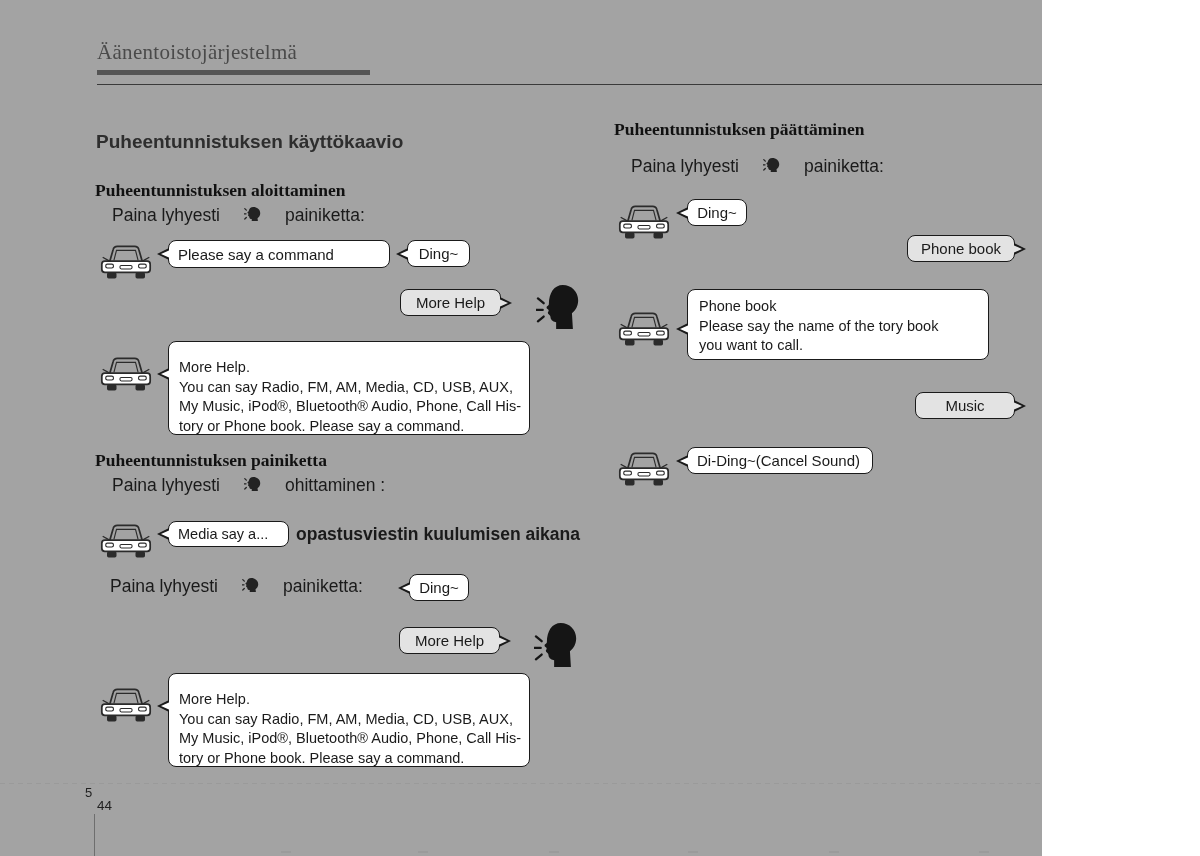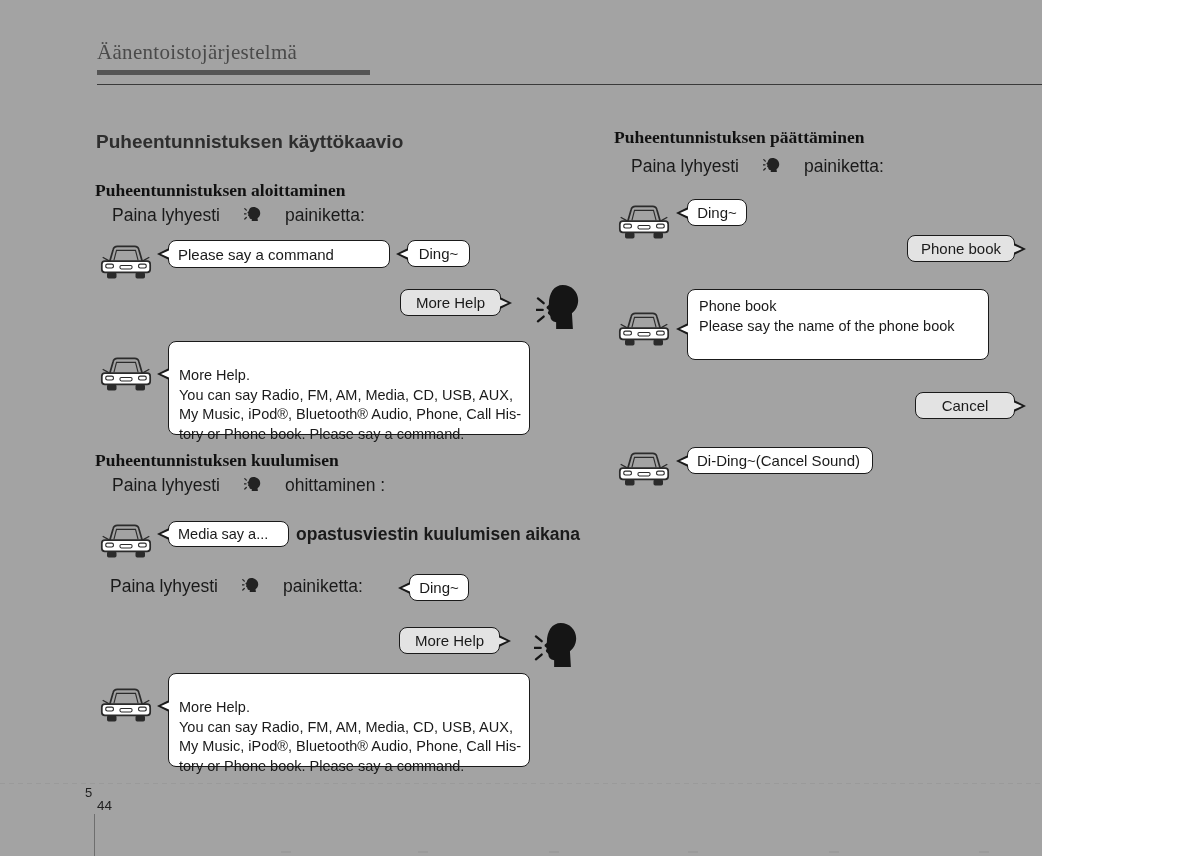--- a/index.html
+++ b/index.html
@@ -20,21 +20,21 @@
   .press{position:absolute;display:flex;align-items:center;gap:24px;font-size:17.5px;
          white-space:nowrap;color:#1a1a1a;}
   .note{position:absolute;font-size:17.5px;white-space:nowrap;line-height:26px;font-weight:bold;}
 
   
   .bubble{position:absolute;box-sizing:border-box;background:#fff;border:1.5px solid #1a1a1a;
           border-radius:8px;display:flex;align-items:center;padding:8px 9px;font-size:15px;
           white-space:nowrap;}
   .bubble.center{justify-content:center;}
   .bubble.gray{background:#e3e3e3;--fill:#e3e3e3;}
-  .bubble.big{display:block;padding:24px 10px;font-size:14.5px;line-height:19.5px;}
+  .bubble.big{display:block;padding:16px 10px;font-size:14.5px;line-height:19.5px;}
   .bubble.big div{white-space:nowrap;}
 
   .tail-l::before{content:"";position:absolute;left:-12px;top:var(--ty,50%);
       transform:translateY(-50%);border-style:solid;border-width:6px 12px 6px 0;
       border-color:transparent #1a1a1a transparent transparent;}
   .tail-l::after{content:"";position:absolute;left:-8px;top:var(--ty,50%);
       transform:translateY(-50%);border-style:solid;border-width:4px 9px 4px 0;
       border-color:transparent #ffffff transparent transparent;}
   .tail-r::before{content:"";position:absolute;right:-12px;top:var(--ty,50%);
       transform:translateY(-50%);border-style:solid;border-width:6px 0 6px 12px;
@@ -132,21 +132,21 @@
         <use href="#car-art"></use>
       </svg>
   </div>
   <div class="bubble big tail-l" style="left:168px;top:341px;width:362px;height:94px;--ty:32px">
     <div>More Help.</div>
     <div>You can say Radio, FM, AM, Media, CD, USB, AUX,</div>
     <div>My Music, iPod®, Bluetooth® Audio, Phone, Call His-</div>
     <div>tory or Phone book. Please say a command.</div>
   </div>
 
-  <div class="sec-h" style="left:95px;top:450px">Puheentunnistuksen kuulumisen</div>
+  <div class="sec-h" style="left:95px;top:450px">Puheentunnistuksen painiketta</div>
 
   <div class="press" style="left:112px;top:475px">
     <span>Paina lyhyesti</span>
     <span class="vicon"><svg width="17" height="16" viewBox="0 0 22 20">
           <use href="#vbtn-art"></use>
         </svg></span>
     <span>ohittaminen :</span>
   </div>
 
   <div class="car" style="left:98px;top:522px">
@@ -178,21 +178,21 @@
         <use href="#car-art"></use>
       </svg>
   </div>
   <div class="bubble big tail-l" style="left:168px;top:673px;width:362px;height:94px;--ty:32px">
     <div>More Help.</div>
     <div>You can say Radio, FM, AM, Media, CD, USB, AUX,</div>
     <div>My Music, iPod®, Bluetooth® Audio, Phone, Call His-</div>
     <div>tory or Phone book. Please say a command.</div>
   </div>
 
-  <div class="sec-h" style="left:614px;top:127px">Puheentunnistuksen päättäminen</div>
+  <div class="sec-h" style="left:614px;top:119px">Puheentunnistuksen päättäminen</div>
 
   <div class="press" style="left:631px;top:156px">
     <span>Paina lyhyesti</span>
     <span class="vicon"><svg width="17" height="16" viewBox="0 0 22 20">
           <use href="#vbtn-art"></use>
         </svg></span>
     <span>painiketta:</span>
   </div>
 
   <div class="car" style="left:616px;top:203px">
@@ -209,24 +209,25 @@
       </svg>
   </div>
 
   <div class="car" style="left:616px;top:310px">
     <svg width="56" height="38" viewBox="0 0 64 44">
         <use href="#car-art"></use>
       </svg>
   </div>
   <div class="bubble big tail-l" style="left:687px;top:289px;width:302px;height:71px;--ty:39px;padding:7px 11px">
     <div>Phone book</div>
-    <div>Please say the name of the phone book</div>
-  </div>
-
-  <div class="bubble gray tail-r center" style="left:915px;top:392px;width:100px;height:27px">Cancel</div>
+    <div>Please say the name of the tory book</div>
+    <div>you want to call.</div>
+  </div>
+
+  <div class="bubble gray tail-r center" style="left:915px;top:392px;width:100px;height:27px">Music</div>
   <div class="head" style="left:1051px;top:404px">
     <svg width="46" height="50" viewBox="0 0 48 52">
         <use href="#head-art"></use>
       </svg>
   </div>
 
   <div class="car" style="left:616px;top:450px">
     <svg width="56" height="38" viewBox="0 0 64 44">
         <use href="#car-art"></use>
       </svg>

